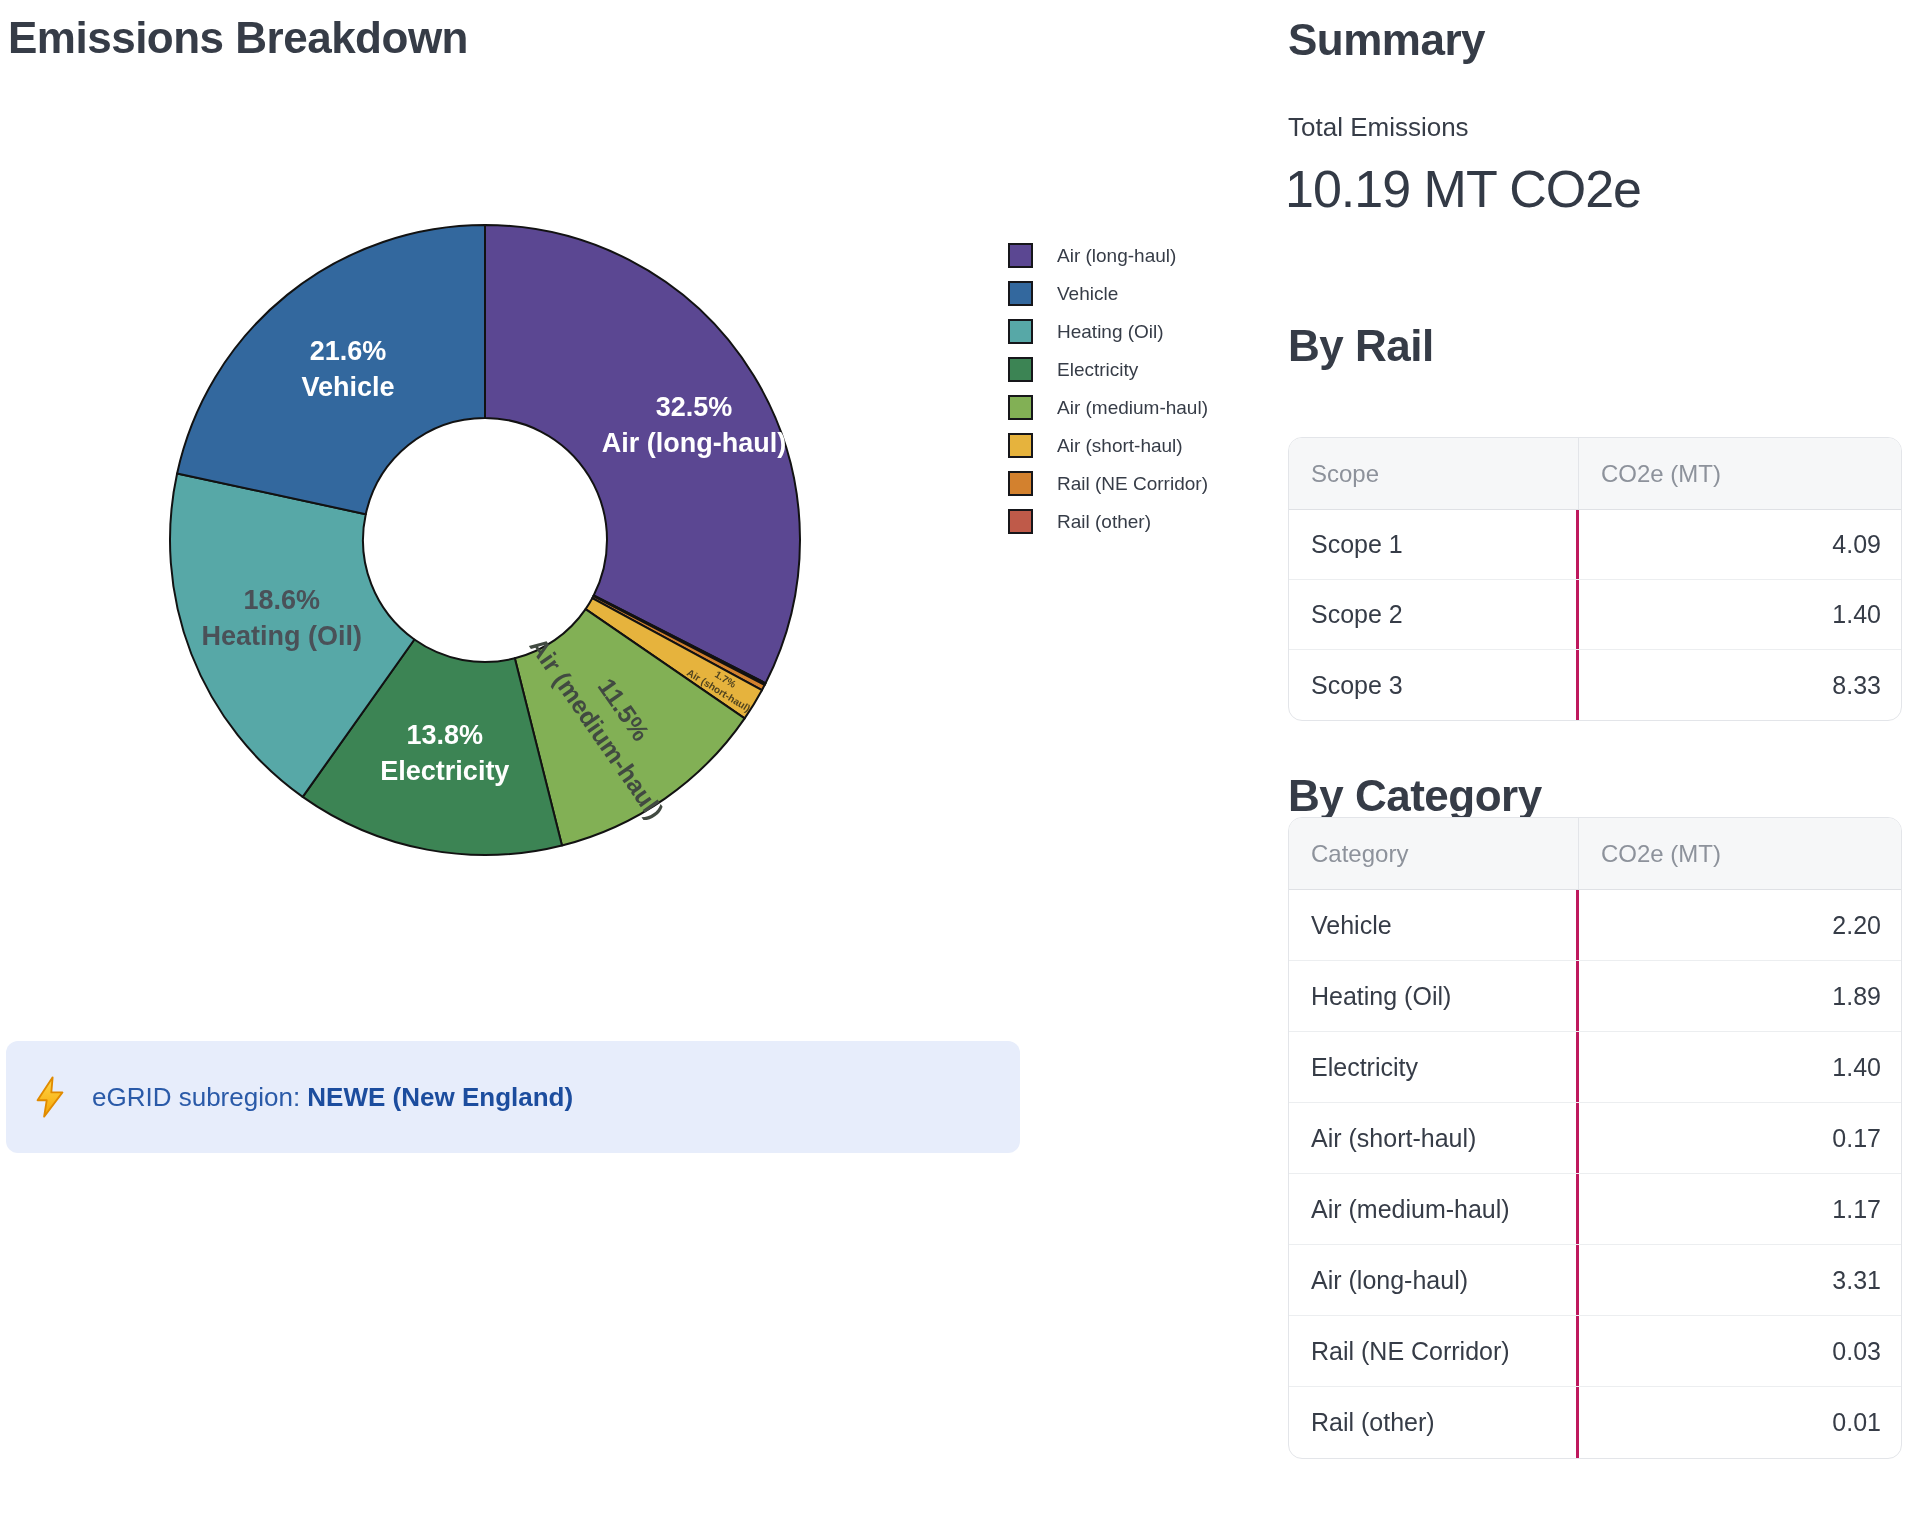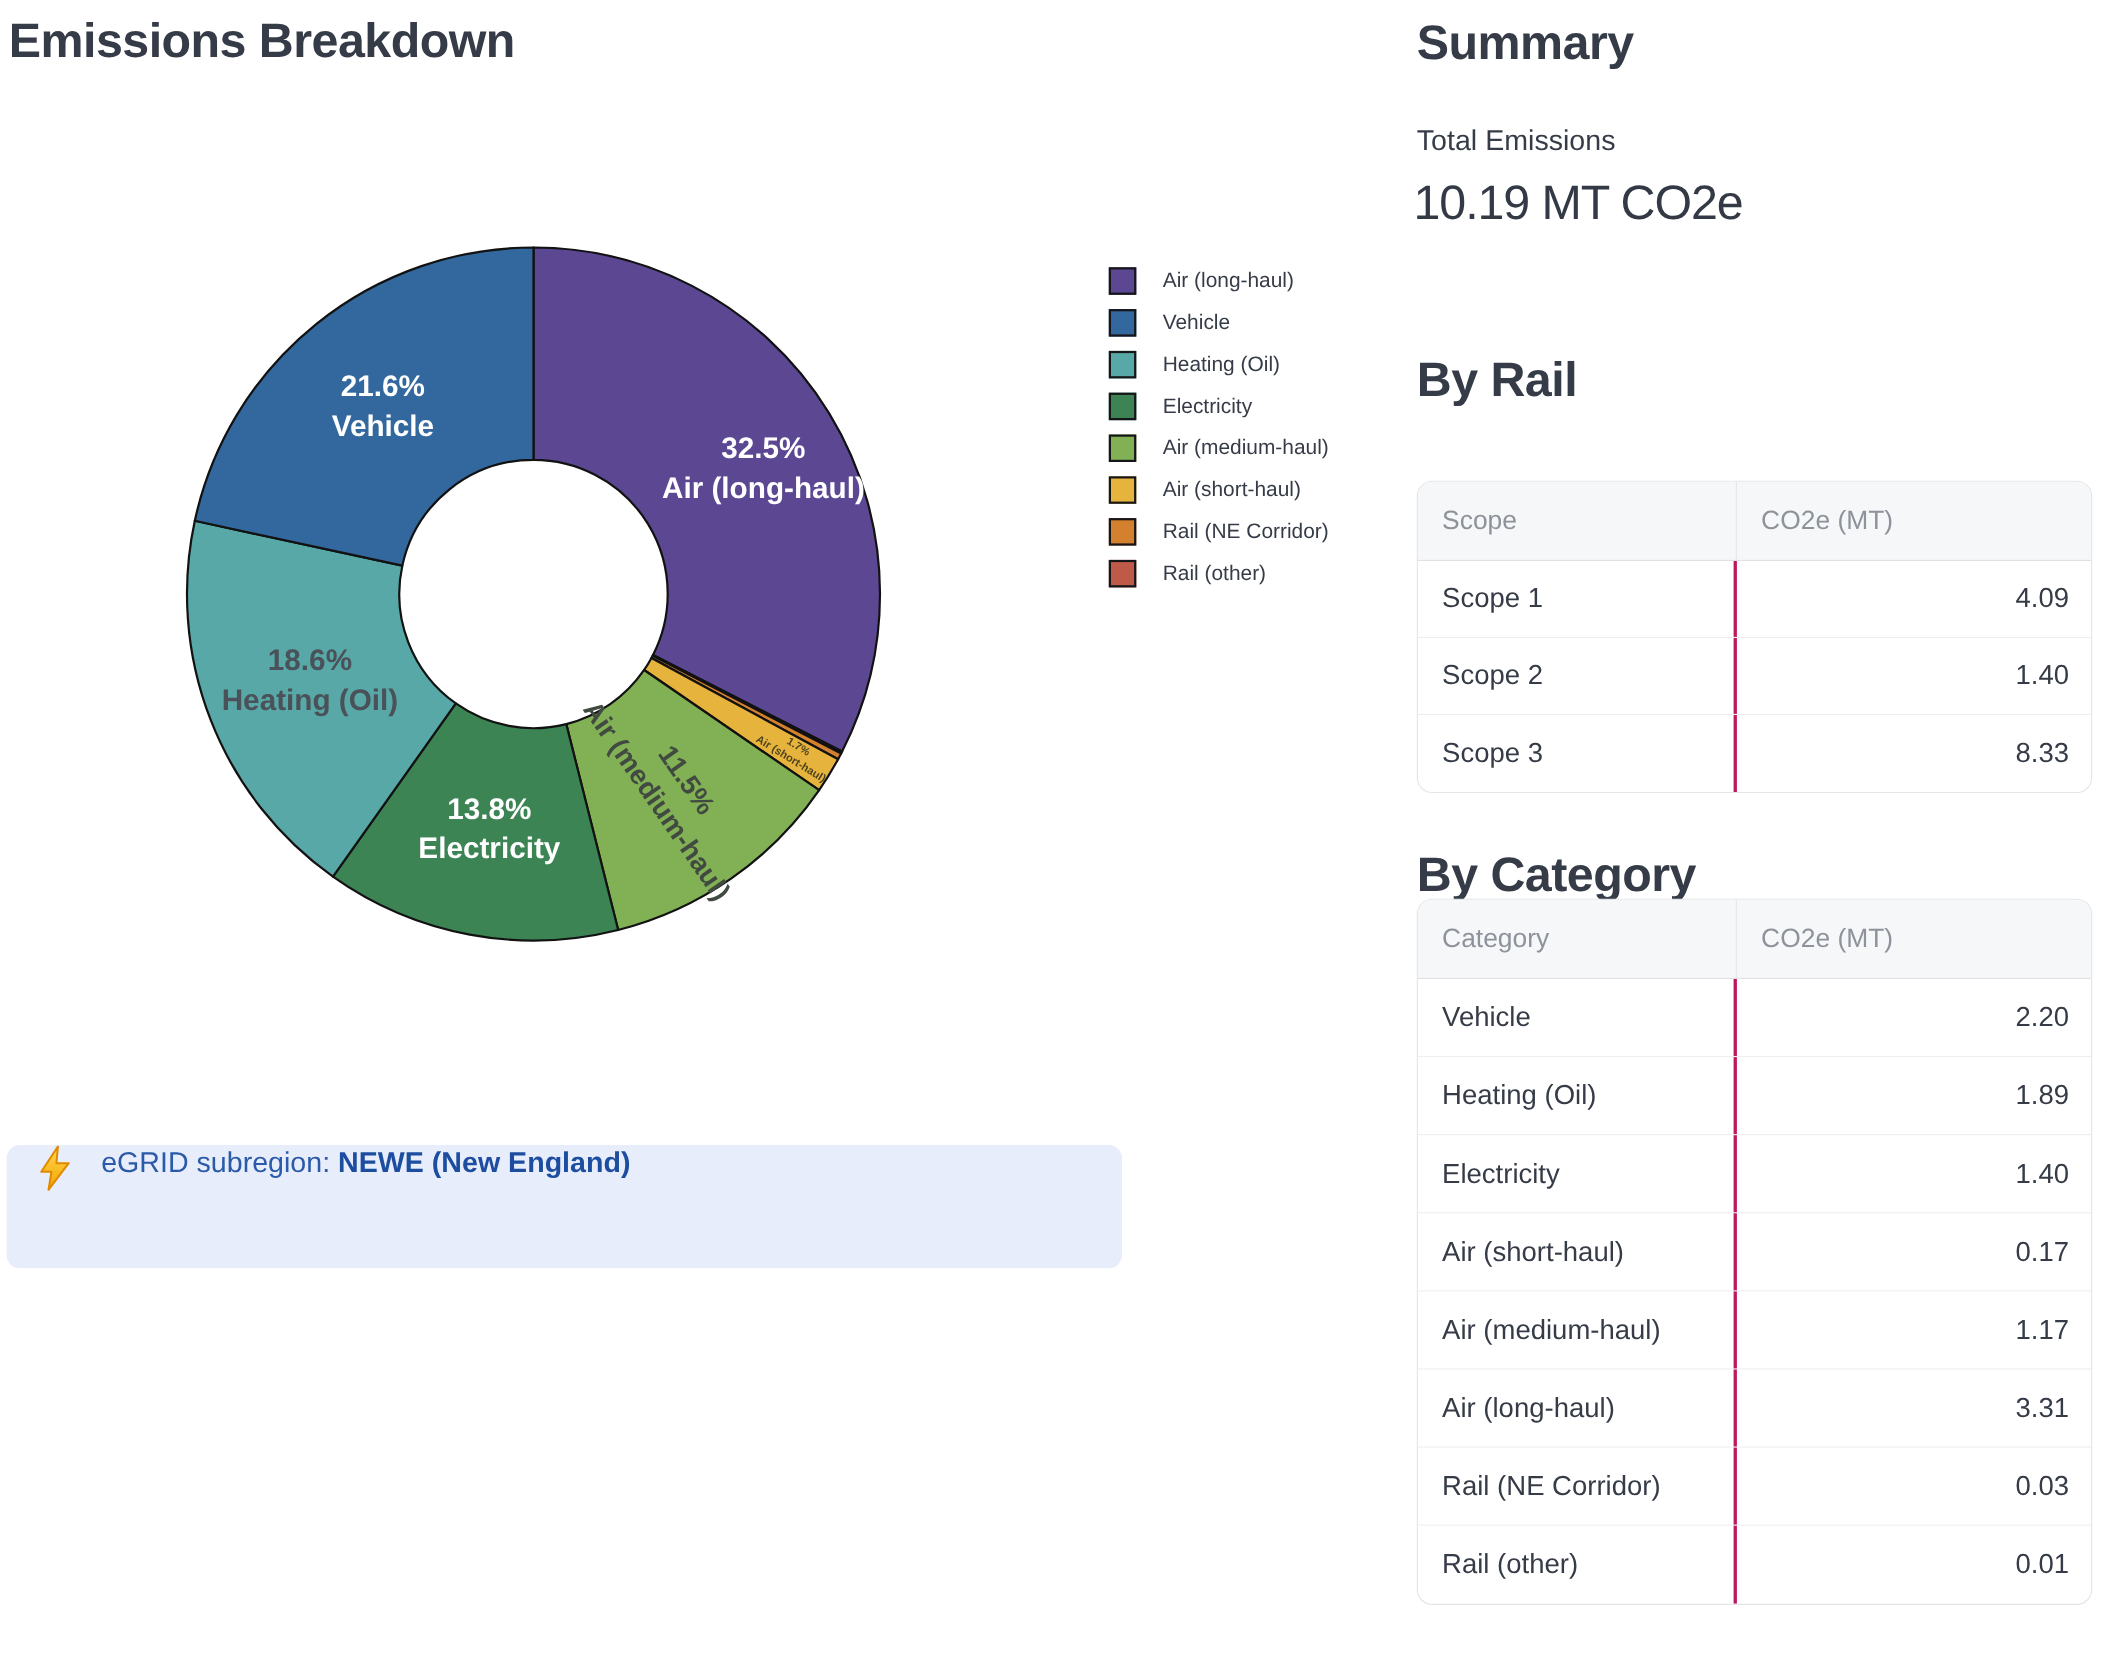--- a/index.html
+++ b/index.html
@@ -22,42 +22,42 @@
   .pie-label { position: absolute; text-align: center; font-weight: 600;
     line-height: 1.32; white-space: nowrap; pointer-events: none; }
 
   .legend { position: absolute; left: 1008px; top: 243px; }
   .legend-item { display: flex; align-items: center; height: 25px; margin-bottom: 13px; }
   .legend-swatch { width: 25px; height: 25px; border: 2px solid #16161a; margin-right: 24px; flex: none; }
   .legend-label { font-size: 19px; color: #363c47; white-space: nowrap; }
 
   
   .total-label { position: absolute; left: 1288px; top: 112px; font-size: 26px; color: #363c47; }
-  .total-value { position: absolute; left: 1285px; top: 162px; font-size: 44px; font-weight: 400;
+  .total-value { position: absolute; left: 1285px; top: 162px; font-size: 52px; font-weight: 400;
     color: #333a46; letter-spacing: -1px; line-height: 1.05; }
 
   
   .card { position: absolute; left: 1288px; width: 614px; background: #fff;
     border: 1px solid #e3e5e9; border-radius: 14px; overflow: hidden; }
   .card.scope    { top: 401px; margin-top: 36px; }
   .card.category { top: 817px; }
   .thead { display: flex; height: 72px; background: #f6f7f8; border-bottom: 1px solid #dfe1e5; }
   .th { flex: 0 0 290px; display: flex; align-items: center; padding-left: 22px;
     font-size: 24px; color: #8d929b; border-right: 1px solid #e3e5e9; }
   .th.th-num { flex: 1 1 auto; border-right: none; }
   .trow { display: flex; height: 70px; border-bottom: 1px solid #eceef0; }
   .card.category .trow { height: 71px; }
   .trow:last-child { border-bottom: none; }
   .td { display: flex; align-items: center; font-size: 25px; color: #363c47; }
   .td.lbl { flex: 0 0 290px; padding-left: 22px; border-right: 3px solid #be185d; }
   .td.num { flex: 1 1 auto; justify-content: flex-end; padding-right: 20px; }
 
   
   .info-box { position: absolute; left: 6px; top: 1041px; width: 1014px; height: 112px;
-    background: #e7edfb; border-radius: 12px; display: flex; padding: 0 28px; }
+    background: #e7edfb; border-radius: 12px; display: flex; align-items: center; padding: 0 28px; }
   .bolt { width: 32px; height: 42px; margin-right: 26px; flex: none; }
   .info-text { font-size: 26px; color: #2a5aa8; }
   .info-text b { color: #1c4d9e; font-weight: 700; }
 </style>
 </head>
 <body>
 
 <h1 class="page-title title-left">Emissions Breakdown</h1>
 
 <div class="chart-wrap">

